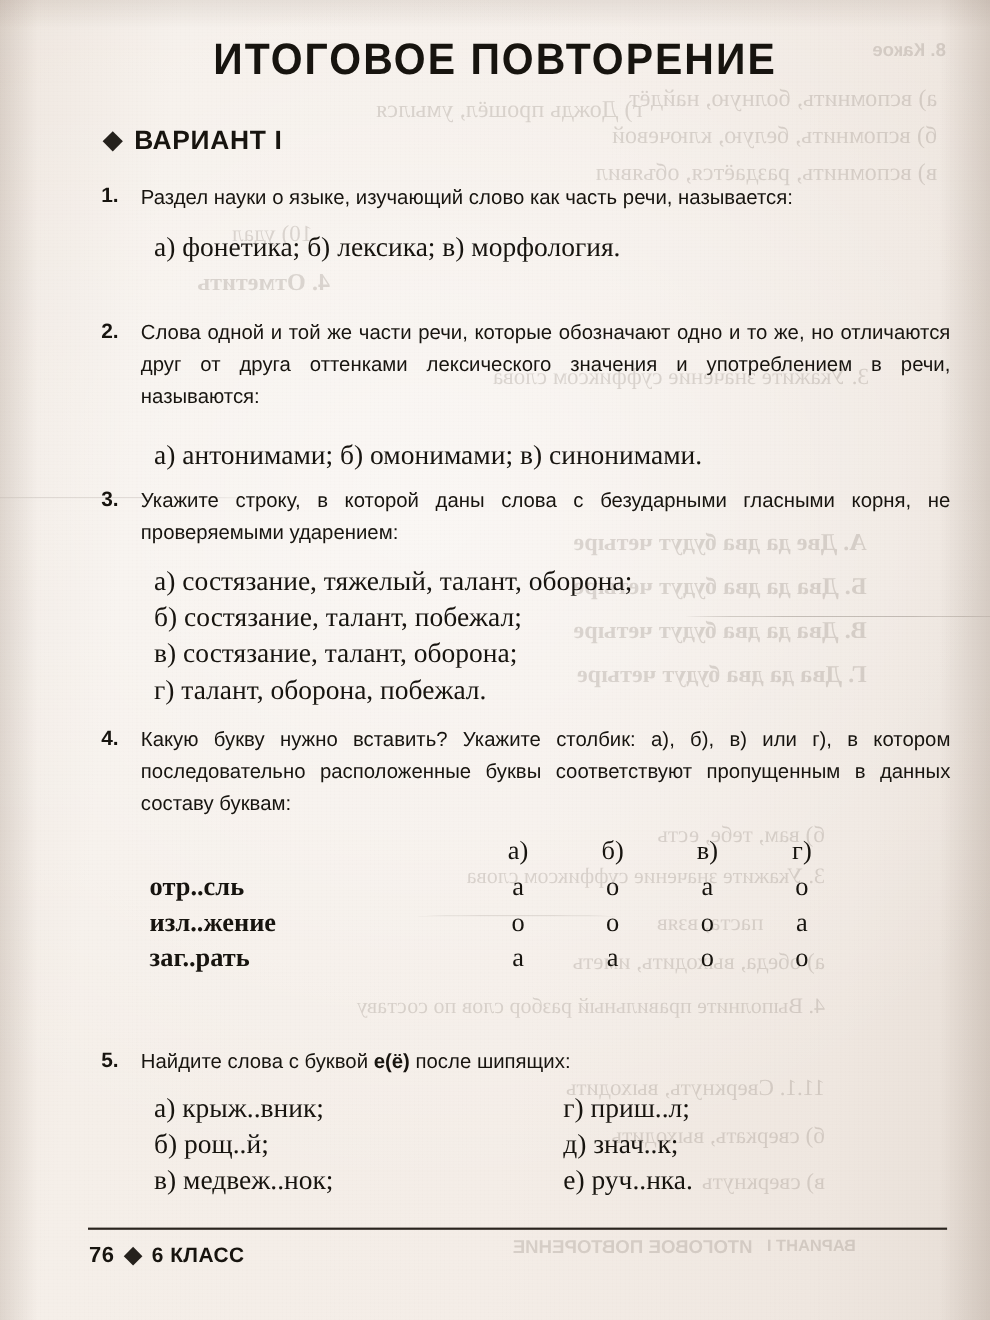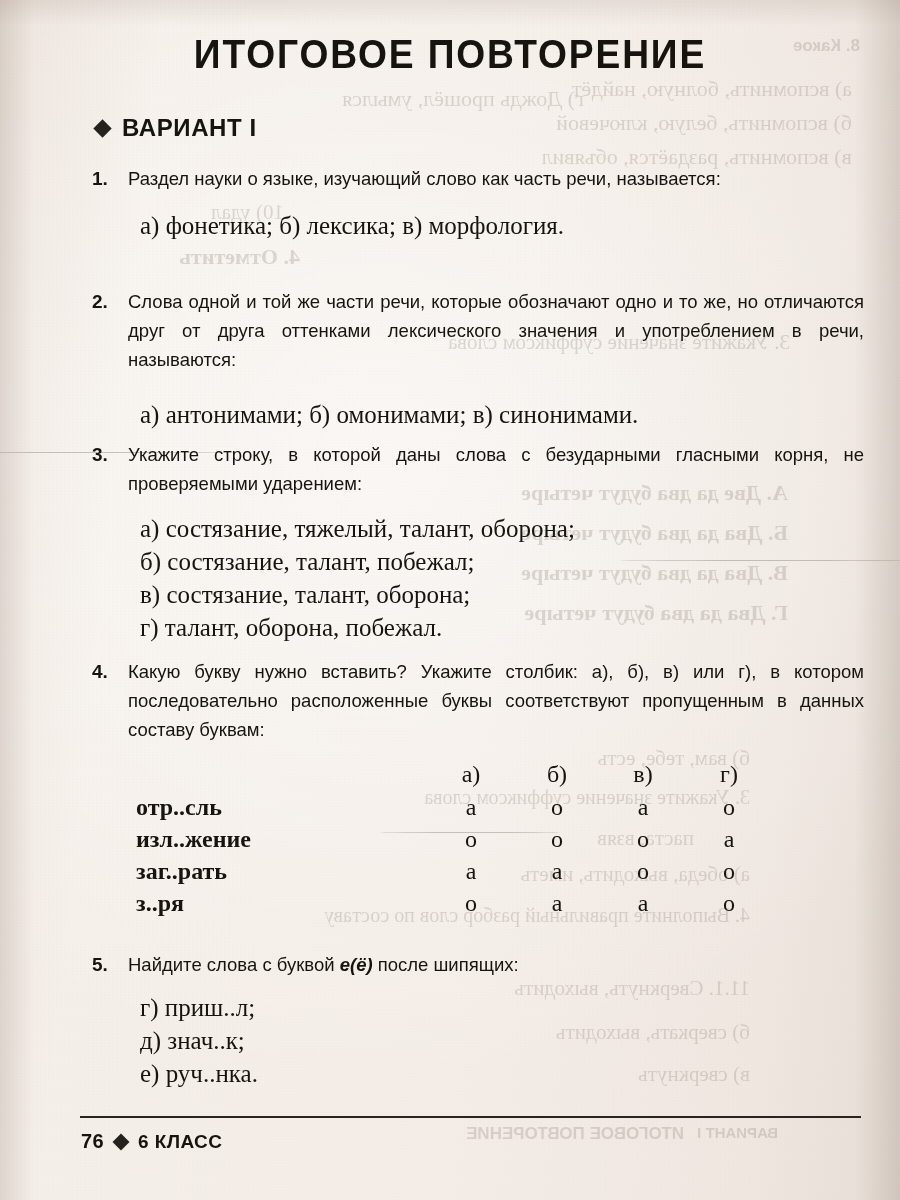--- a/index.html
+++ b/index.html
@@ -129,21 +129,20 @@
     color: #17140f;
   }
   .q-text {
     flex: 1 1 auto;
     font-size: 18.5px;
     line-height: 29px;
     text-align: justify;
     color: #17140f;
   }
   .q-text .ital {
-    font-style: italic;
     font-weight: bold;
   }
   .answers {
     font-family: "Liberation Serif", serif;
     font-size: 25px;
     line-height: 33px;
     color: #17140f;
     margin-left: 48px;
   }
   .answers.inline { white-space: nowrap; }
@@ -326,37 +325,35 @@
             <td class="opt-cell">о</td>
             <td class="opt-cell">а</td>
           </tr>
           <tr>
             <td class="word-cell">заг..рать</td>
             <td class="opt-cell">а</td>
             <td class="opt-cell">а</td>
             <td class="opt-cell">о</td>
             <td class="opt-cell">о</td>
           </tr>
-          <tr>
-            <td class="word-cell">з..ря</td>
-            <td class="opt-cell">о</td>
-            <td class="opt-cell">а</td>
-            <td class="opt-cell">а</td>
-            <td class="opt-cell">о</td>
-          </tr>
         </tbody>
       </table>
     </div>
 
     <div class="q" style="top:950px;">
       <div class="q-head">
         <div class="q-num">5.</div>
         <div class="q-text" style="width:736px; text-align:left;"><span>Найдите слова с буквой </span><span class="ital">е(ё)</span><span> после шипящих:</span></div>
       </div>
       <div class="two-col" style="margin-top:12px;">
+        <div class="col-a">
+          <div class="ans-line">а) крыж..вник;</div>
+          <div class="ans-line">б) рощ..й;</div>
+          <div class="ans-line">в) медвеж..нок;</div>
+        </div>
         <div class="col-b">
           <div class="ans-line">г) приш..л;</div>
           <div class="ans-line">д) знач..к;</div>
           <div class="ans-line">е) руч..нка.</div>
         </div>
       </div>
     </div>
 
     <div class="footer-rule"></div>
 

